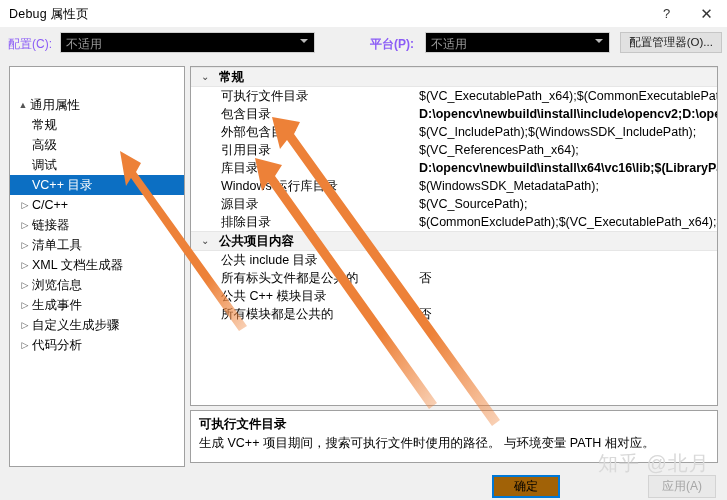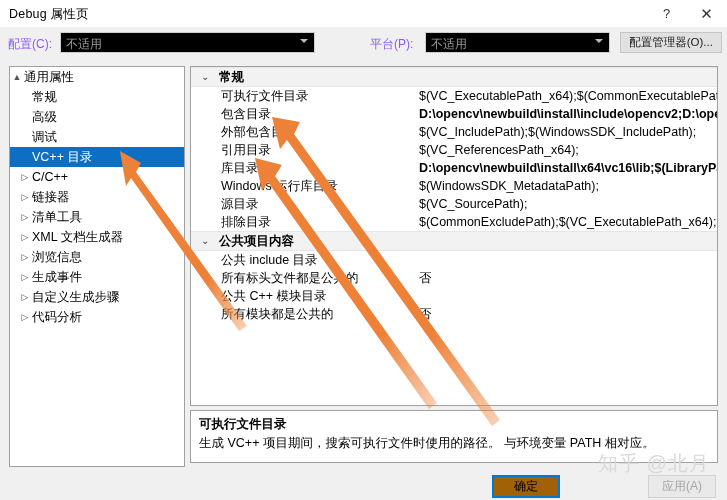--- a/index.html
+++ b/index.html
@@ -16,39 +16,39 @@
   .title-text{position:absolute;left:9px;top:6px;font-size:12.5px;color:#000;letter-spacing:.2px;}
   .win-btn{position:absolute;top:0;width:33px;height:27px;display:flex;align-items:center;justify-content:center;
            font-size:13px;color:#333;cursor:default;}
   .win-btn.help{right:44px;}
   .win-btn.close{right:4px;font-size:15px;font-weight:300;}
 
   
   .cfgrow{position:absolute;left:0;top:27px;width:727px;height:32px;background:#f0f0f0;}
   .cfg-label{position:absolute;top:9px;font-size:12px;color:#8b5cf6;}
   .cfg-label.c{left:8px;}
-  .cfg-label.p{left:370px;}
+  .cfg-label.p{left:370px;font-weight:bold;}
   .combo{position:absolute;top:5px;height:21px;background:#000000;border:1px solid #cfcfcf;
          box-sizing:border-box;color:#9a9a9a;font-size:12px;}
   .combo .val{position:absolute;left:5px;top:3px;}
   .combo .arrow{position:absolute;right:6px;top:6px;width:0;height:0;
         border-left:4px solid transparent;border-right:4px solid transparent;border-top:4px solid #b9b9b9;}
   .combo.cfg{left:60px;width:255px;}
   .combo.plat{left:425px;width:185px;}
   .cfgmgr{position:absolute;left:620px;top:5px;width:102px;height:21px;background:#e1e1e1;
         border:1px solid #c6c6c6;box-sizing:border-box;font-size:11.5px;color:#1a1a1a;
         display:flex;align-items:center;justify-content:center;cursor:default;}
 
   
   .treepanel{position:absolute;left:9px;top:66px;width:176px;height:401px;background:#ffffff;
              border:1px solid #a0a0a0;box-sizing:border-box;overflow:hidden;}
   .tnode{position:relative;height:20px;line-height:20px;font-size:12.5px;color:#000;white-space:nowrap;cursor:default;}
   .tnode .tw{display:inline-block;width:14px;text-align:center;font-size:9px;color:#555;vertical-align:top;}
   .tnode.sel{background:#0c6fc3;color:#fff;}
-  .lvl0{}
+  .lvl0{padding-left:6px;margin-top:28px;}
   .lvl1{padding-left:22px;}
   .lvl1i{padding-left:8px;}
 
   
   .gridpanel{position:absolute;left:190px;top:66px;width:528px;height:340px;background:#ffffff;
              border:1px solid #a0a0a0;box-sizing:border-box;overflow:hidden;}
   .grow{position:relative;height:18px;line-height:18px;white-space:nowrap;overflow:hidden;cursor:default;}
   .grow .gname{position:absolute;left:0;top:0;font-size:12.5px;}
   .grow .gval{position:absolute;left:228px;top:0;font-size:12.5px;color:#000;}
   .grow.group{background:#f2f2f2;border-top:1px solid #e6e6e6;border-bottom:1px solid #e6e6e6;}

